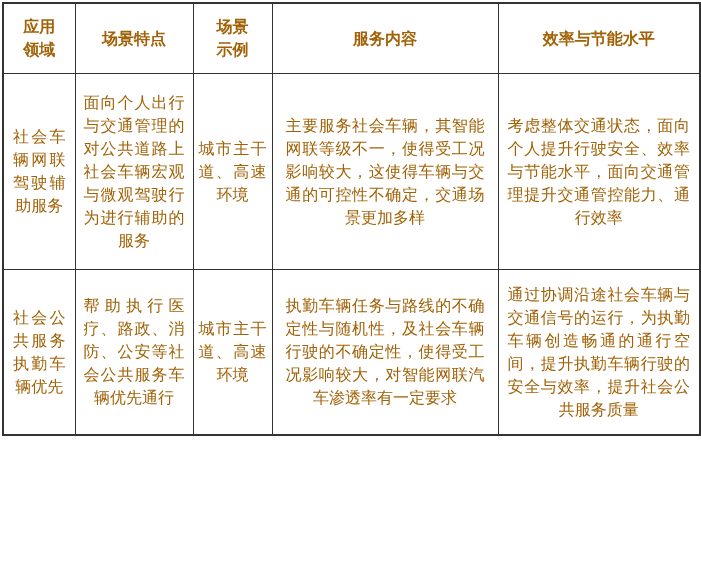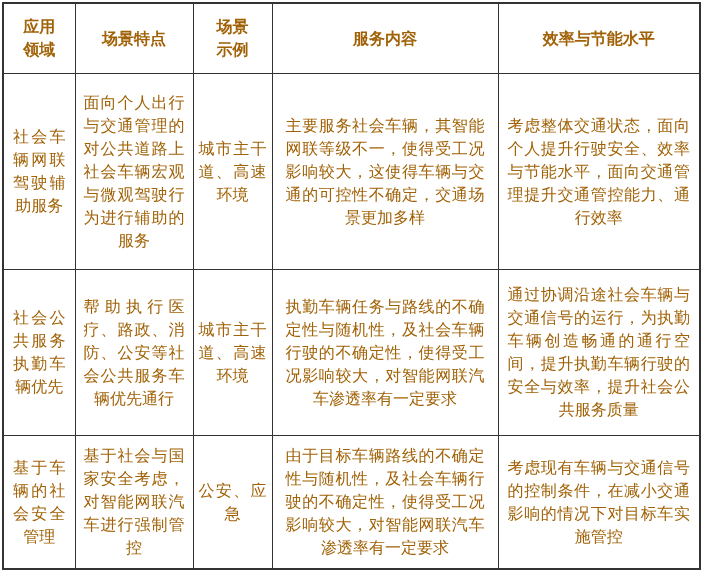--- a/index.html
+++ b/index.html
@@ -93,22 +93,15 @@
         <td class="col4">主要服务社会车辆，其智能网联等级不一，使得受工况影响较大，这使得车辆与交通的可控性不确定，交通场景更加多样</td>
         <td class="col5">考虑整体交通状态，面向个人提升行驶安全、效率与节能水平，面向交通管理提升交通管控能力、通行效率</td>
       </tr>
       <tr class="body-row-2">
         <td class="col1">社会公共服务执勤车辆优先</td>
         <td class="col2">帮助执行医疗、路政、消防、公安等社会公共服务车辆优先通行</td>
         <td class="col3">城市主干道、高速环境</td>
         <td class="col4">执勤车辆任务与路线的不确定性与随机性，及社会车辆行驶的不确定性，使得受工况影响较大，对智能网联汽车渗透率有一定要求</td>
         <td class="col5">通过协调沿途社会车辆与交通信号的运行，为执勤车辆创造畅通的通行空间，提升执勤车辆行驶的安全与效率，提升社会公共服务质量</td>
       </tr>
-      <tr class="body-row-3">
-        <td class="col1">基于车辆的社会安全管理</td>
-        <td class="col2">基于社会与国家安全考虑，对智能网联汽车进行强制管控</td>
-        <td class="col3">公安、应急</td>
-        <td class="col4">由于目标车辆路线的不确定性与随机性，及社会车辆行驶的不确定性，使得受工况影响较大，对智能网联汽车渗透率有一定要求</td>
-        <td class="col5">考虑现有车辆与交通信号的控制条件，在减小交通影响的情况下对目标车实施管控</td>
-      </tr>
     </tbody>
   </table>
 </div>
 
 </body></html>

